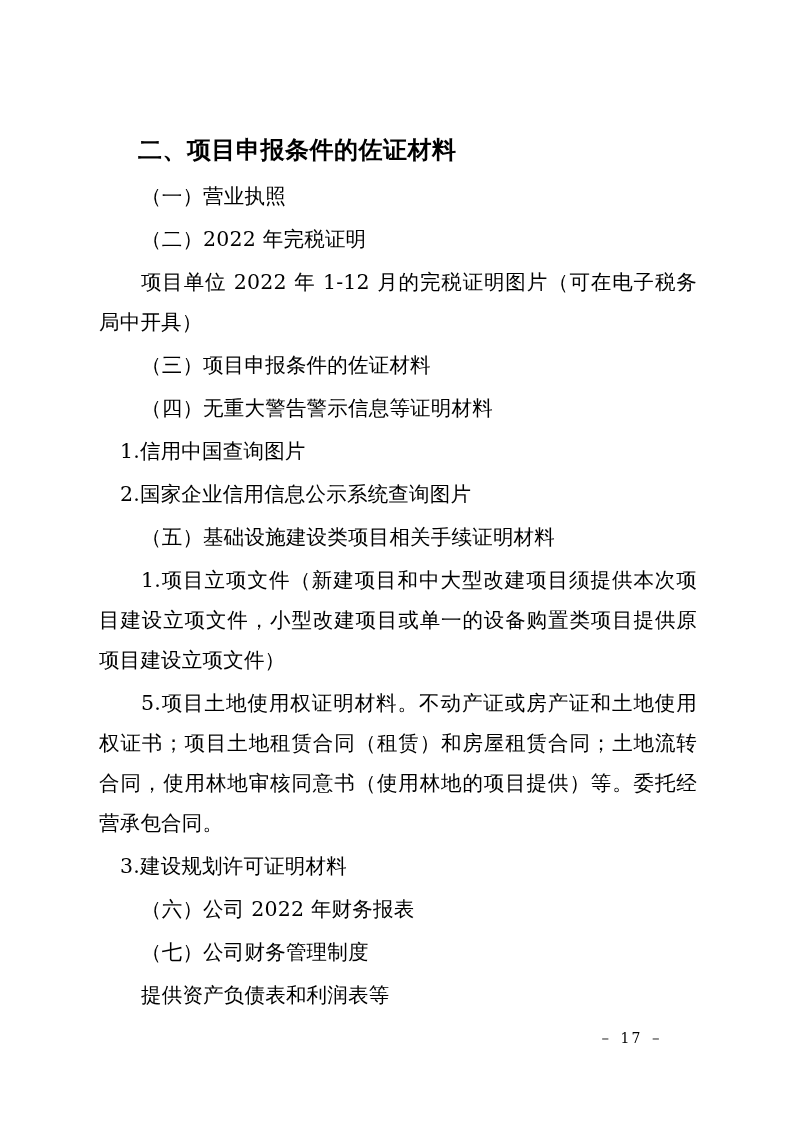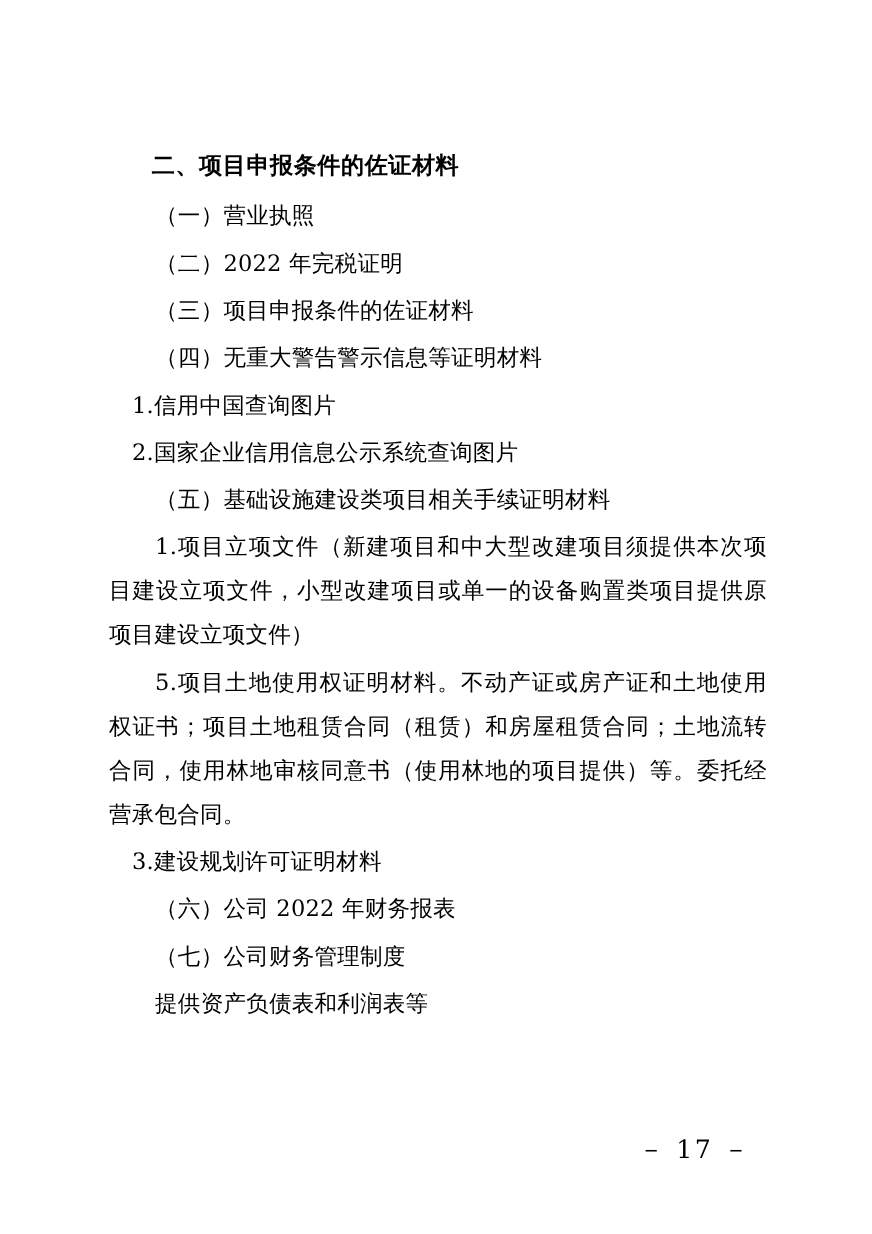--- a/index.html
+++ b/index.html
@@ -18,21 +18,21 @@
   }
   .content {
     position: absolute;
     left: 96px;
     top: 130px;
     width: 604px;
   }
   .heading {
     font-family: "DejaVu Sans", "Liberation Sans", sans-serif;
     font-weight: bold;
-    font-size: 21px;
+    font-size: 24px;
     line-height: 40px;
     margin: 0 0 6px 0;
     text-indent: 42px;
     letter-spacing: 0.5px;
   }
   p.para {
     font-size: 20.5px;
     line-height: 40px;
     margin: 3px;
     text-align: justify;
@@ -44,38 +44,39 @@
   }
   p.indent1 {
     text-indent: 21px;
   }
   .footer {
     position: absolute;
     left: 0;
     top: 1030px;
     width: 793px;
     text-align: center;
-    font-size: 23px;
+    font-size: 14px;
     font-family: "DejaVu Serif", "Liberation Serif", serif;
   }
   .pagenum {
     display: inline-block;
     padding-left: 470px;
     letter-spacing: 2px;
   }
 </style>
 </head>
 <body>
 
 <div class="page">
   <div class="content">
     <h2 class="heading">二、项目申报条件的佐证材料</h2>
 
     <p class="para indent2">（一）营业执照</p>
     <p class="para indent2">（二）2022 年完税证明</p>
+    <p class="para indent2">项目单位 2022 年 1-12 月的完税证明图片（可在电子税务局中开具）</p>
     <p class="para indent2">（三）项目申报条件的佐证材料</p>
     <p class="para indent2">（四）无重大警告警示信息等证明材料</p>
     <p class="para indent1">1.信用中国查询图片</p>
     <p class="para indent1">2.国家企业信用信息公示系统查询图片</p>
     <p class="para indent2">（五）基础设施建设类项目相关手续证明材料</p>
     <p class="para indent2">1.项目立项文件（新建项目和中大型改建项目须提供本次项目建设立项文件，小型改建项目或单一的设备购置类项目提供原项目建设立项文件）</p>
     <p class="para indent2">5.项目土地使用权证明材料。不动产证或房产证和土地使用权证书；项目土地租赁合同（租赁）和房屋租赁合同；土地流转合同，使用林地审核同意书（使用林地的项目提供）等。委托经营承包合同。</p>
     <p class="para indent1">3.建设规划许可证明材料</p>
     <p class="para indent2">（六）公司 2022 年财务报表</p>
     <p class="para indent2">（七）公司财务管理制度</p>

